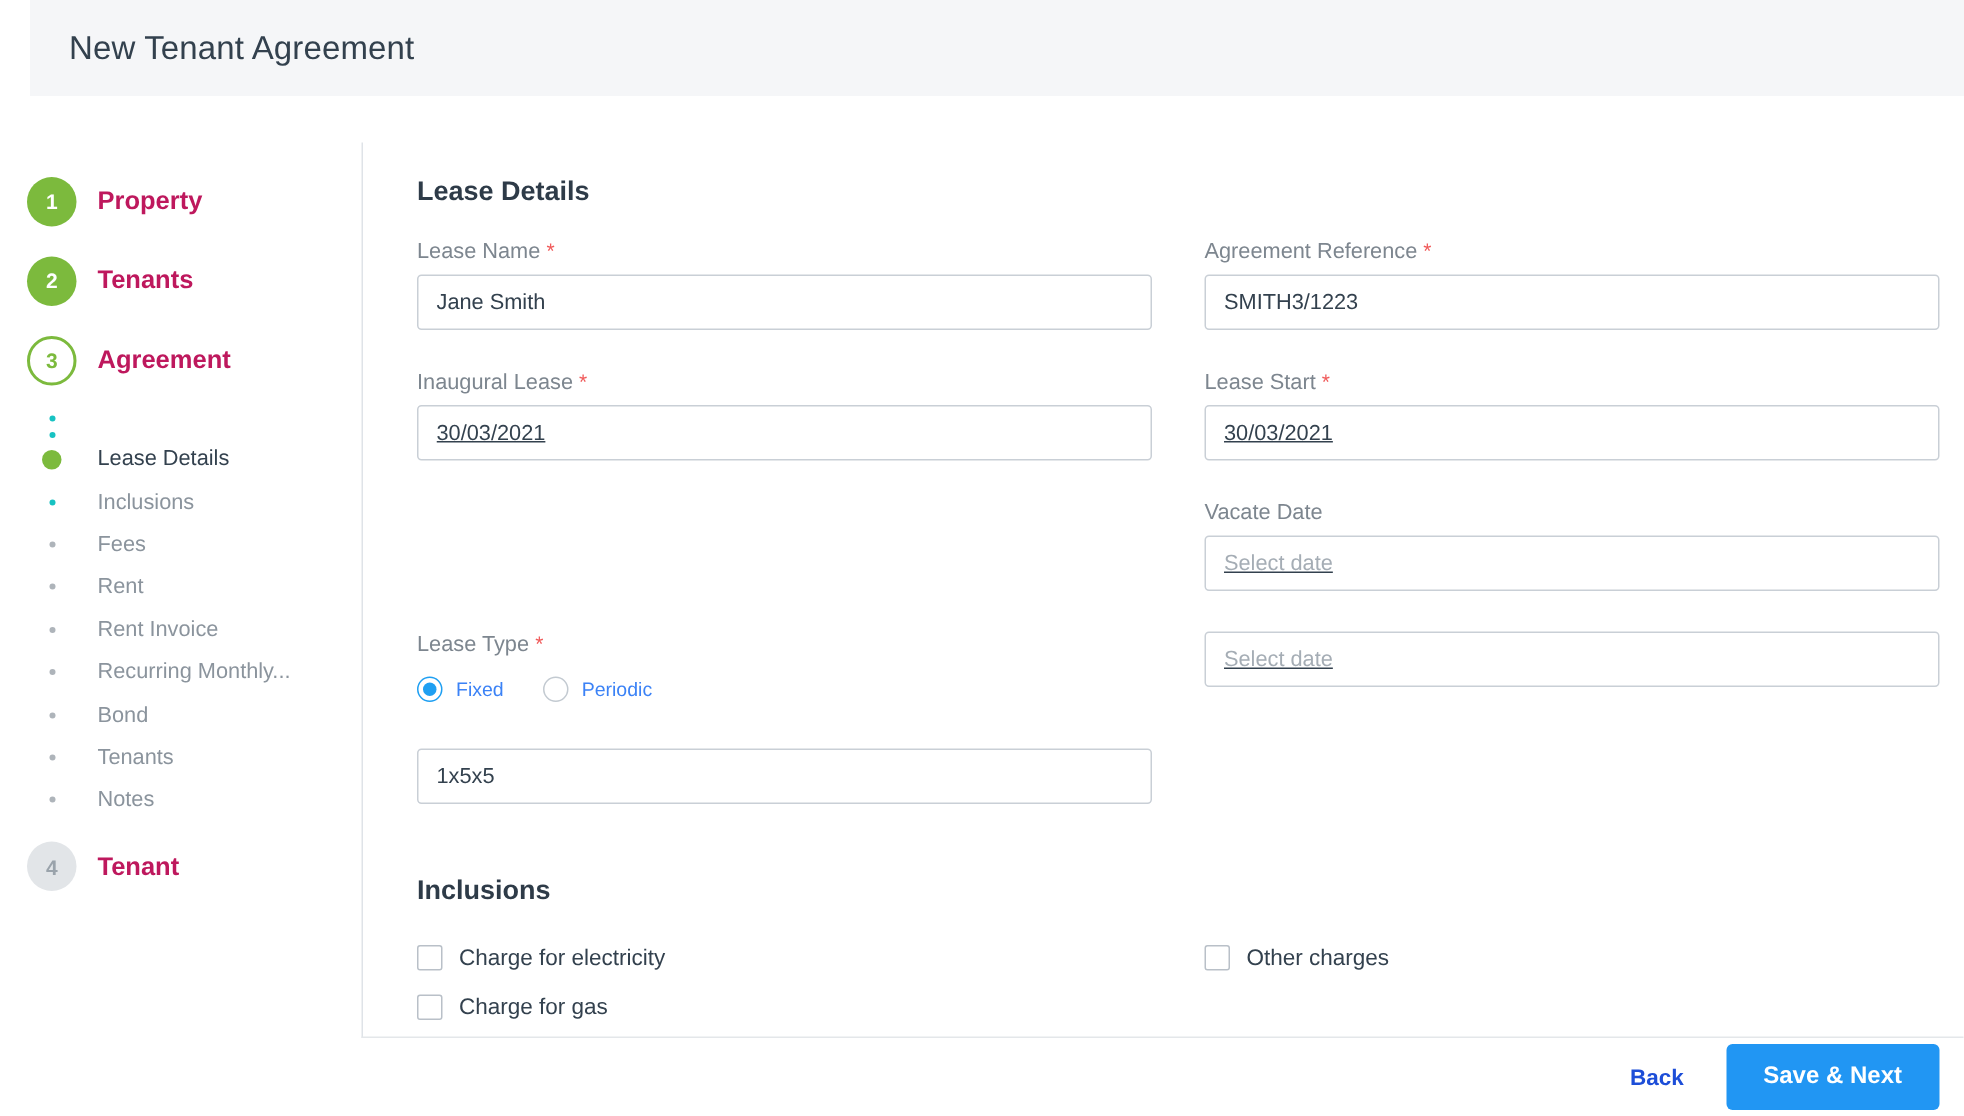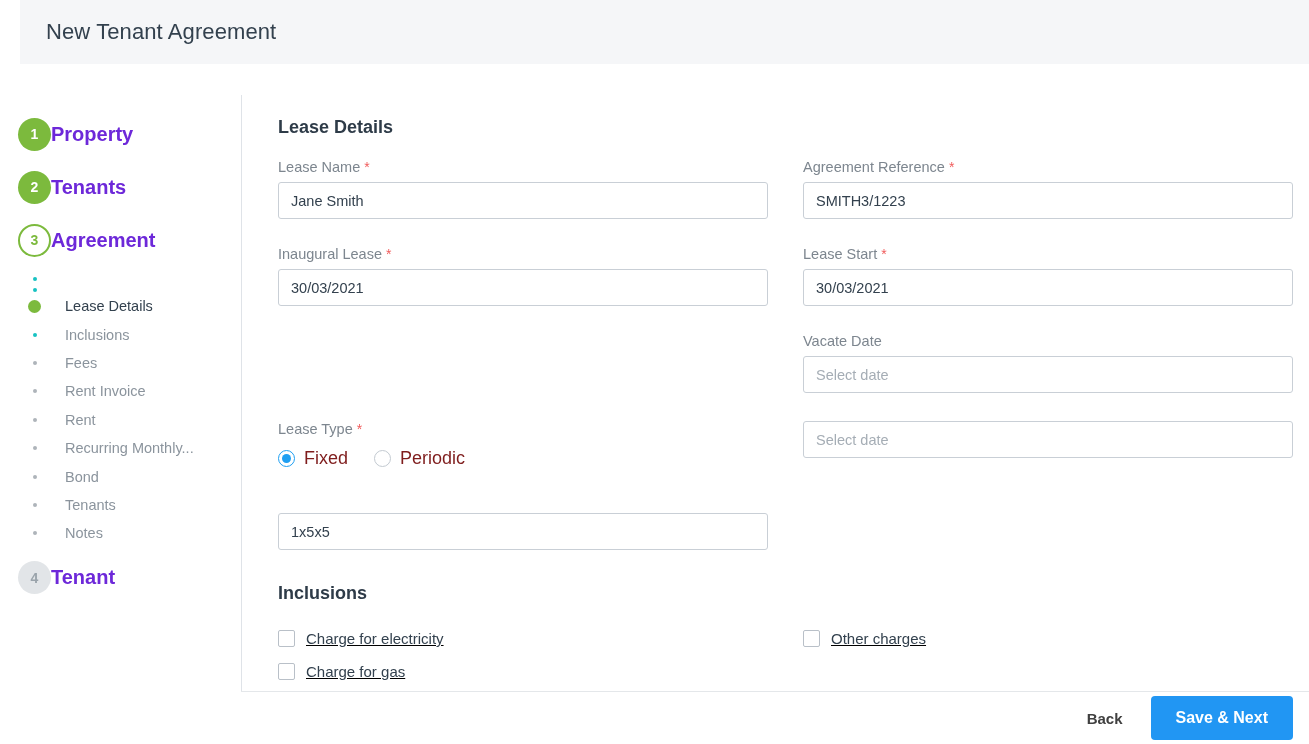--- a/index.html
+++ b/index.html
@@ -78,23 +78,24 @@
   .step-badge.current {
     background: #ffffff;
     border: 2px solid #7cba3d;
     color: #7cba3d;
   }
   .step-badge.todo {
     background: #e2e5e8;
     color: #9aa3ab;
   }
   .step-label {
-    font-size: 20px;
+    margin-left: 14px;
+    font-size: 17px;
     font-weight: 700;
-    color: #6d28d9;
+    color: #be185d;
   }
 
   
   .substeps {
     position: relative;
     margin-top: -6px;
     padding-left: 18px;
   }
   .substep {
     position: relative;
@@ -183,21 +184,21 @@
     border: 1px solid #c9cfd6;
     border-radius: 3px;
     background: #ffffff;
     font-family: "Liberation Sans", "DejaVu Sans", sans-serif;
     font-size: 14.5px;
     color: #33414e;
     padding: 0 12px;
     outline: none;
   }
   .text-input::placeholder { color: #a5adb5; }
-  .text-input.has-icon { padding-right: 56px; }
+  .text-input.has-icon { padding-right: 56px; text-decoration: underline; }
 
   .cal-icon {
     position: absolute;
     right: 11px; top: 50%;
     transform: translateY(-50%);
     width: 16px; height: 16px;
     pointer-events: none;
   }
   .cal-icon svg { display: block; }
 
@@ -226,30 +227,29 @@
   }
   .radio.checked { border-color: #1e9ff2; }
   .radio.checked::after {
     content: "";
     width: 9px; height: 9px;
     border-radius: 50%;
     background: #1e9ff2;
   }
   .radio-label {
     margin-left: 9px;
-    font-size: 18px;
-    color: #7f1d1d;
+    font-size: 13px;
+    color: #3b82f6;
   }
 
   
   .check-item {
     position: absolute;
     display: flex;
     cursor: pointer;
-    text-decoration: underline;
   }
   .checkbox {
     width: 17px; height: 17px;
     border: 1.6px solid #b9c0c8;
     border-radius: 2px;
     background: #fff;
     flex: 0 0 auto;
   }
   .check-label {
     margin-left: 11px;
@@ -273,21 +273,21 @@
     align-items: center;
     justify-content: flex-end;
     padding-right: 16px;
   }
   .btn-back {
     background: none;
     border: none;
     font-family: "Liberation Sans", "DejaVu Sans", sans-serif;
     font-size: 15px;
     font-weight: 600;
-    color: #404040;
+    color: #1d4ed8;
     padding: 10px 18px;
     cursor: pointer;
   }
   .btn-primary {
     background: #2196f3;
     border: none;
     border-radius: 4px;
     font-family: "Liberation Sans", "DejaVu Sans", sans-serif;
     font-size: 16px;
     font-weight: 700;
@@ -349,28 +349,28 @@
         <div class="substep-marker">
           <span class="dot"></span>
         </div>
         <div class="substep-label">Fees</div>
       </div>
 
       <div class="substep">
         <div class="substep-marker">
           <span class="dot"></span>
         </div>
+        <div class="substep-label">Rent</div>
+      </div>
+
+      <div class="substep">
+        <div class="substep-marker">
+          <span class="dot"></span>
+        </div>
         <div class="substep-label">Rent Invoice</div>
-      </div>
-
-      <div class="substep">
-        <div class="substep-marker">
-          <span class="dot"></span>
-        </div>
-        <div class="substep-label">Rent</div>
       </div>
 
       <div class="substep">
         <div class="substep-marker">
           <span class="dot"></span>
         </div>
         <div class="substep-label">Recurring Monthly...</div>
       </div>
 
       <div class="substep">
@@ -491,21 +491,21 @@
           <span class="radio checked"></span>
           <span class="radio-label">Fixed</span>
         </div>
         <div class="radio-item">
           <span class="radio"></span>
           <span class="radio-label">Periodic</span>
         </div>
       </div>
     </div>
 
-    <div class="field col-left" style="top:449px;">
+    <div class="field col-left" style="top:435px;">
       <div class="input-wrap">
         <input class="text-input" type="text" value="1x5x5" style="">
       </div>
     </div>
 
     <div class="field col-right" style="top:357px;">
       <div class="input-wrap">
         <input class="text-input has-icon" type="text" placeholder="Select date" style="">
         <span class="cal-icon">
           <svg width="16" height="16" viewBox="0 0 16 16" fill="none" xmlns="http://www.w3.org/2000/svg">

